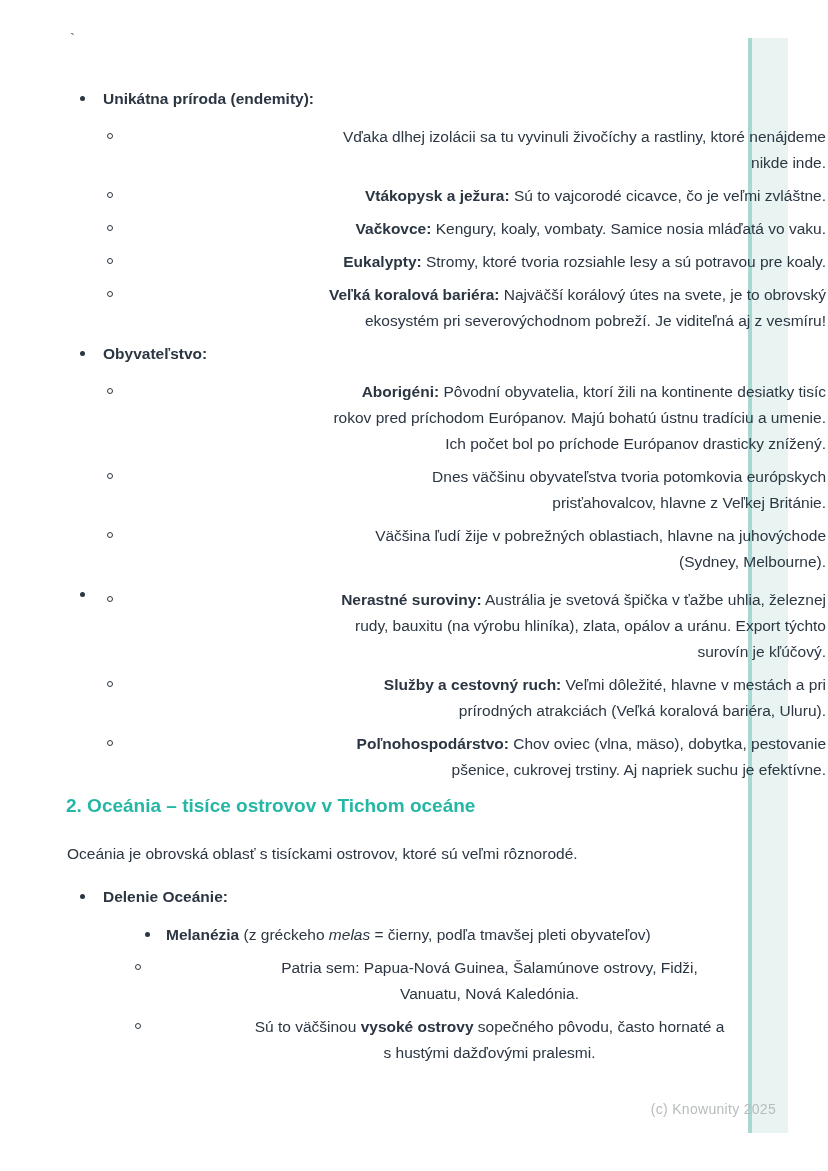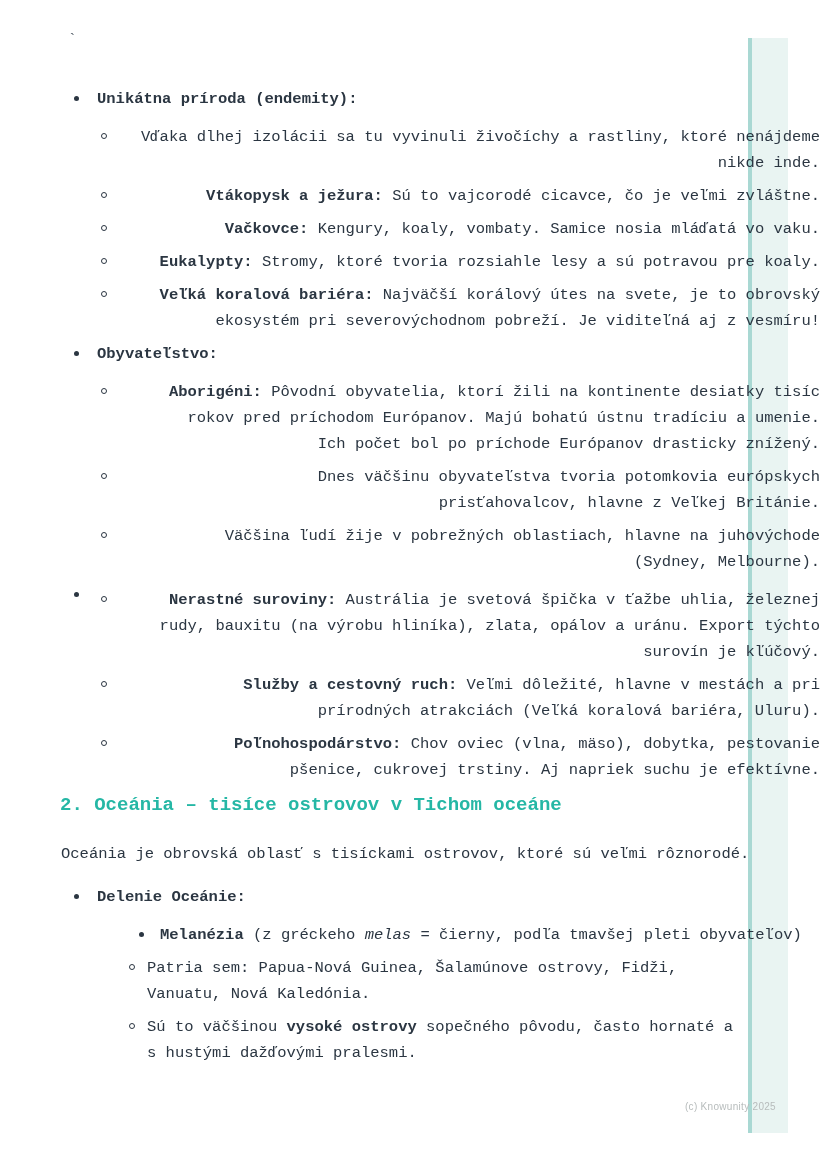--- a/index.html
+++ b/index.html
@@ -25,51 +25,51 @@
     border-left:4px solid var(--stripe-line);
     z-index:0;
   }
   
   #stray{
     position:absolute;left:70px;top:30px;
     font-size:15px;color:#4a5560;z-index:1;
   }
   
   #content{
-    position:absolute;left:4px;top:86px;width:816px;z-index:1;
-    font-size:15.5px;line-height:26px;font-family:Liberation Mono, monospace;
+    position:absolute;left:10px;top:86px;width:816px;z-index:1;
+    font-size:15.5px;line-height:26px;
   }
   .txt{white-space:pre-wrap;}
   .b{font-weight:700;}
   .i{font-style:italic;}
   .li{position:relative;margin-bottom:7px;}
   .lv1{padding-left:93px;}
   .lv1>.marker{left:70px;}
   .lv2{padding-left:118px;text-align:right;}
   .lv2>.marker{left:97px;}
   .lv2m{padding-left:112px;margin-left:44px;}
   .lv2m>.marker{left:91px;}
   .lv3{padding-left:143px;}
   .lv3>.marker{left:125px;}
   .marker{position:absolute;top:10px;}
   .marker.disc{width:5px;height:5px;border-radius:50%;background:var(--text);}
   .marker.circle{width:6px;height:6px;border-radius:50%;border:1.5px solid var(--text);background:transparent;top:9px;}
   .sublist{margin-top:12px;margin-bottom:4px;}
   .sublist.tight{margin-top:0;}
-  .sublist .sublist{margin-bottom:0;}
+  .sublist .sublist{margin-bottom:0;text-align:center;}
   h2{
     margin:1px 0 20px 56px;
     font-size:19px;line-height:31px;
     color:var(--accent);font-weight:700;
   }
   p.intro{margin:12px 57px 17px 57px;}
   
   #credit{
     position:absolute;top:1101px;right:52px;
-    font-size:10px;letter-spacing:0.3px;
+    font-size:14px;letter-spacing:0.3px;
     color:var(--credit-gray);z-index:2;
   }
 </style>
 </head>
 <body>
 
 <div id="page">
   <div id="edge-stripe"></div>
   <span id="stray">`</span>
   <div id="content">

